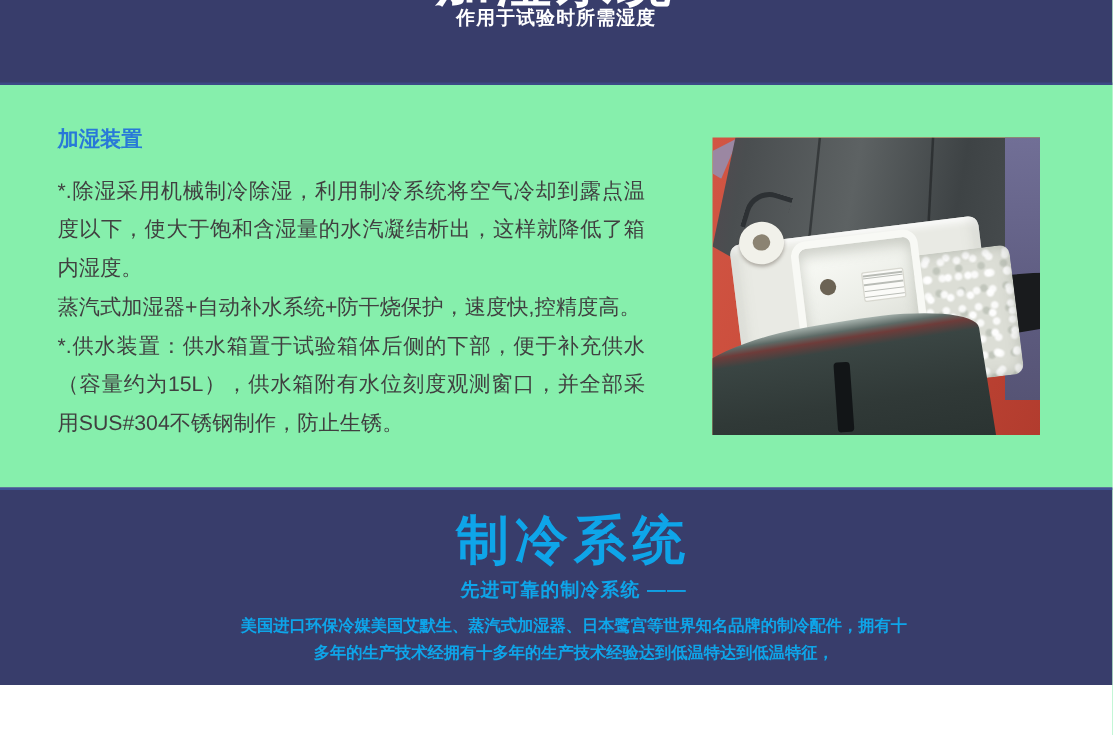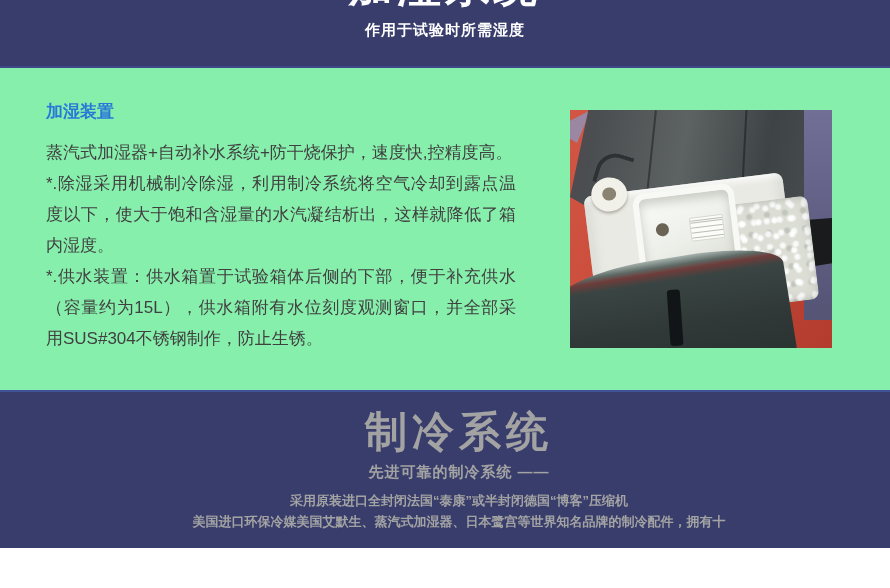--- a/index.html
+++ b/index.html
@@ -16,21 +16,21 @@
     position: relative; height: 68px; background: #383d6b;
     border-bottom: 2px solid #3c4a86; overflow: hidden;
   }
   .hdr-cut-title {
     position: absolute; top: -37px; left: 0; width: 100%;
     text-align: center; color: #ffffff;
     font-size: 44px; font-weight: 900; letter-spacing: 4px;
     line-height: 46px; white-space: nowrap;
   }
   .hdr-subtitle {
-    position: absolute; top: 21px; left: 0; width: 100%;
+    position: absolute; top: 5px; left: 0; width: 100%;
     text-align: center; color: #ffffff;
     font-size: 15px; font-weight: bold; letter-spacing: 1px;
   }
 
   
   .mid { position: relative; height: 322px; background: #86efac; }
   .content { position: absolute; left: 46px; top: 32px; width: 470px; }
   .sec-heading {
     margin: 0 0 14px 0; color: #2878d8;
     font-size: 17px; font-weight: bold;
@@ -127,21 +127,21 @@
     border-radius: 46% 40% 0 0 / 30px 22px 0 0;
   }
   .drawer-slot {
     position: absolute; left: 112px; top: 32px; width: 13px; height: 56px;
     background: #121517; border-radius: 3px; transform: rotate(5deg);
   }
 
   
   .ftr {
     position: relative; height: 158px; background: #383d6b;
-    border-top: 2px solid #3f5396; color: #a3a3a3; text-align: center; padding-left: 28px;
+    border-top: 2px solid #3f5396; color: #0ea5e9; text-align: center; padding-left: 28px;
   }
   .ftr-title {
     margin: 0; padding-top: 16px;
     font-size: 42px; font-weight: 900; letter-spacing: 5px; line-height: 48px;
   }
   .ftr-subtitle {
     margin-top: 7px; font-size: 15px; font-weight: bold; letter-spacing: 1px;
   }
   .ftr-lines { margin-top: 8px; }
   .ftr-lines p {
@@ -155,22 +155,22 @@
 
   <header class="hdr">
     <div class="hdr-cut-title">加湿系统</div>
     <div class="hdr-subtitle">作用于试验时所需湿度</div>
   </header>
 
   <main class="mid">
     <div class="content">
       <h3 class="sec-heading">加湿装置</h3>
       <div class="body-text">
+        <p>*.除湿采用机械制冷除湿，利用制冷系统将空气冷却到露点温度以下，使大于饱和含湿量的水汽凝结析出，这样就降低了箱内湿度。</p>
         <p>蒸汽式加湿器+自动补水系统+防干烧保护，速度快,控精度高。</p>
-        <p>*.除湿采用机械制冷除湿，利用制冷系统将空气冷却到露点温度以下，使大于饱和含湿量的水汽凝结析出，这样就降低了箱内湿度。</p>
         <p>*.供水装置：供水箱置于试验箱体后侧的下部，便于补充供水（容量约为15L），供水箱附有水位刻度观测窗口，并全部采用SUS#304不锈钢制作，防止生锈。</p>
       </div>
     </div>
 
     <div class="photo">
       <div class="ph-lilac"></div>
       <div class="ph-panel-top"></div>
       <div class="ph-seam1"></div>
       <div class="ph-seam2"></div>
       <div class="ph-panel-right"></div>
@@ -190,18 +190,18 @@
       <div class="ph-drawer">
         <div class="drawer-slot"></div>
       </div>
     </div>
   </main>
 
   <footer class="ftr">
     <h1 class="ftr-title">制冷系统</h1>
     <div class="ftr-subtitle">先进可靠的制冷系统  ——</div>
     <div class="ftr-lines">
-      <p>采用原装进口全封闭法国“泰康”或半封闭德国“博客”压缩机</p>
       <p>美国进口环保冷媒美国艾默生、蒸汽式加湿器、日本鹭宫等世界知名品牌的制冷配件，拥有十</p>
+      <p>多年的生产技术经拥有十多年的生产技术经验达到低温特达到低温特征，</p>
     </div>
   </footer>
 
 </div>
 
 </body></html>

